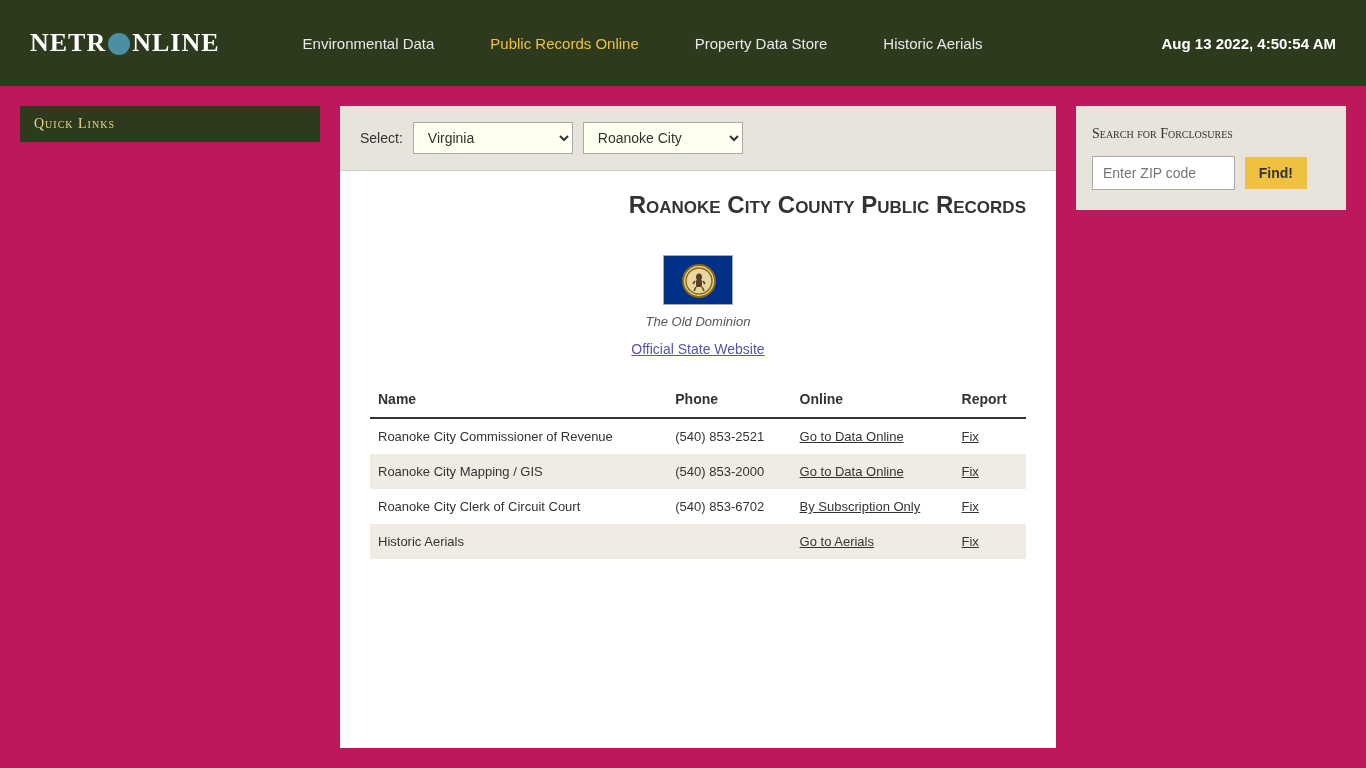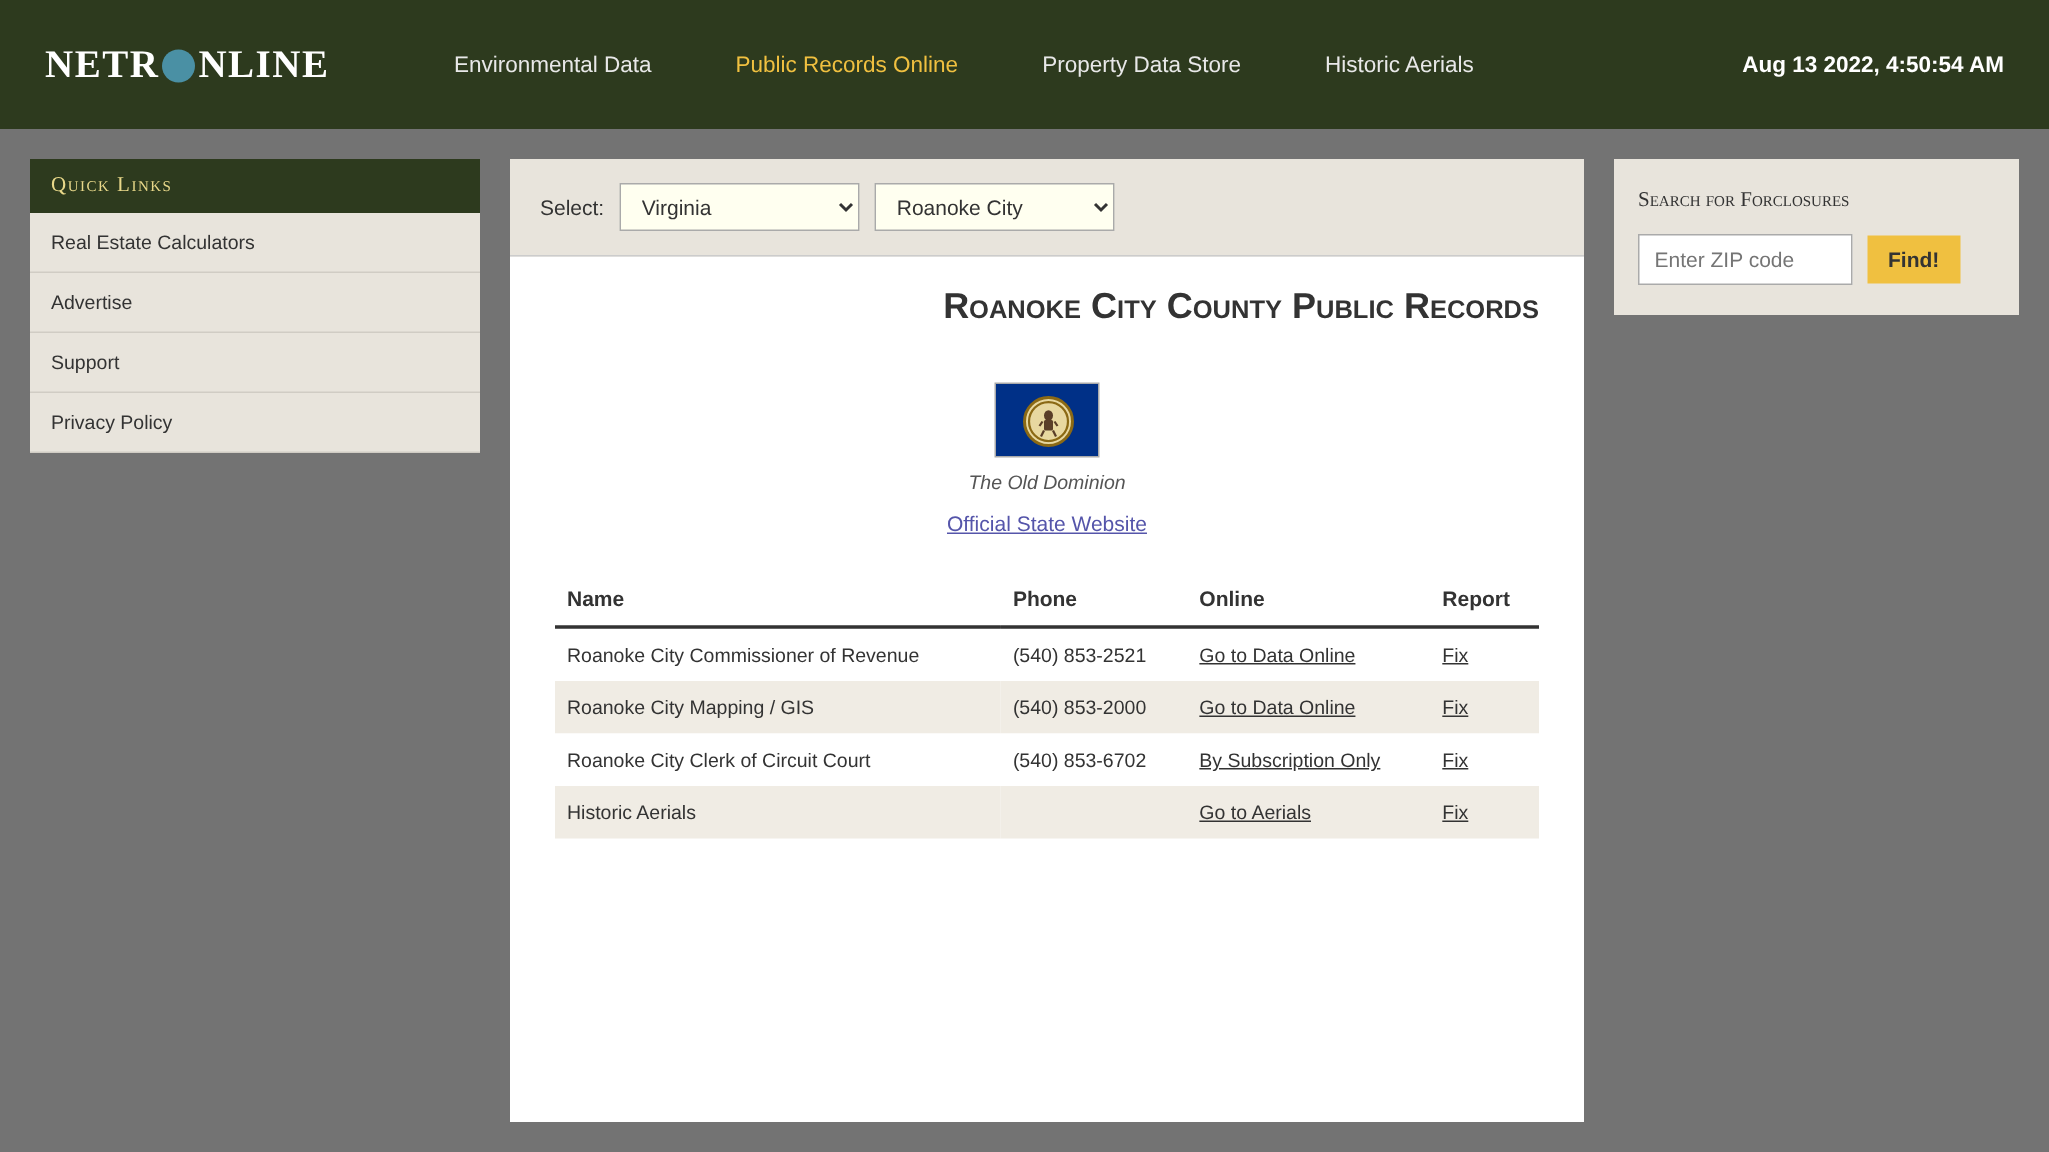--- a/index.html
+++ b/index.html
@@ -63,21 +63,21 @@
       margin-left: auto;
     }
 
     
     #main-container {
       display: flex;
       max-width: 1366px;
       margin: 0 auto;
       padding: 20px 20px;
       gap: 20px;
-      background: #737373;
+      background: #be185d;
       min-height: calc(768px - 86px);
     }
 
     
     #sidebar {
       width: 300px;
       flex-shrink: 0;
     }
     #quick-links-header {
       background: #2d3a1e;
@@ -276,27 +276,20 @@
       <a class="nav-item" href="#">Property Data Store</a>
       <a class="nav-item" href="#">Historic Aerials</a>
     </nav>
   <div id="datetime">Aug 13 2022, 4:50:54 AM</div>
 </div>
 
 <div id="main-container">
 
   <div id="sidebar">
     <div id="quick-links-header">Quick Links</div>
-    <div id="sidebar-links">
-
-    <a class="sidebar-link" href="#">Real Estate Calculators</a>
-        <a class="sidebar-link" href="#">Advertise</a>
-        <a class="sidebar-link" href="#">Support</a>
-        <a class="sidebar-link" href="#">Privacy Policy</a>
-      </div>
   </div>
 
   <div id="content">
 
     <div id="select-bar">
       <span id="select-label">Select:</span>
       <select class="state-select">
         <option>Virginia</option>
       </select>
       <select class="county-select">

